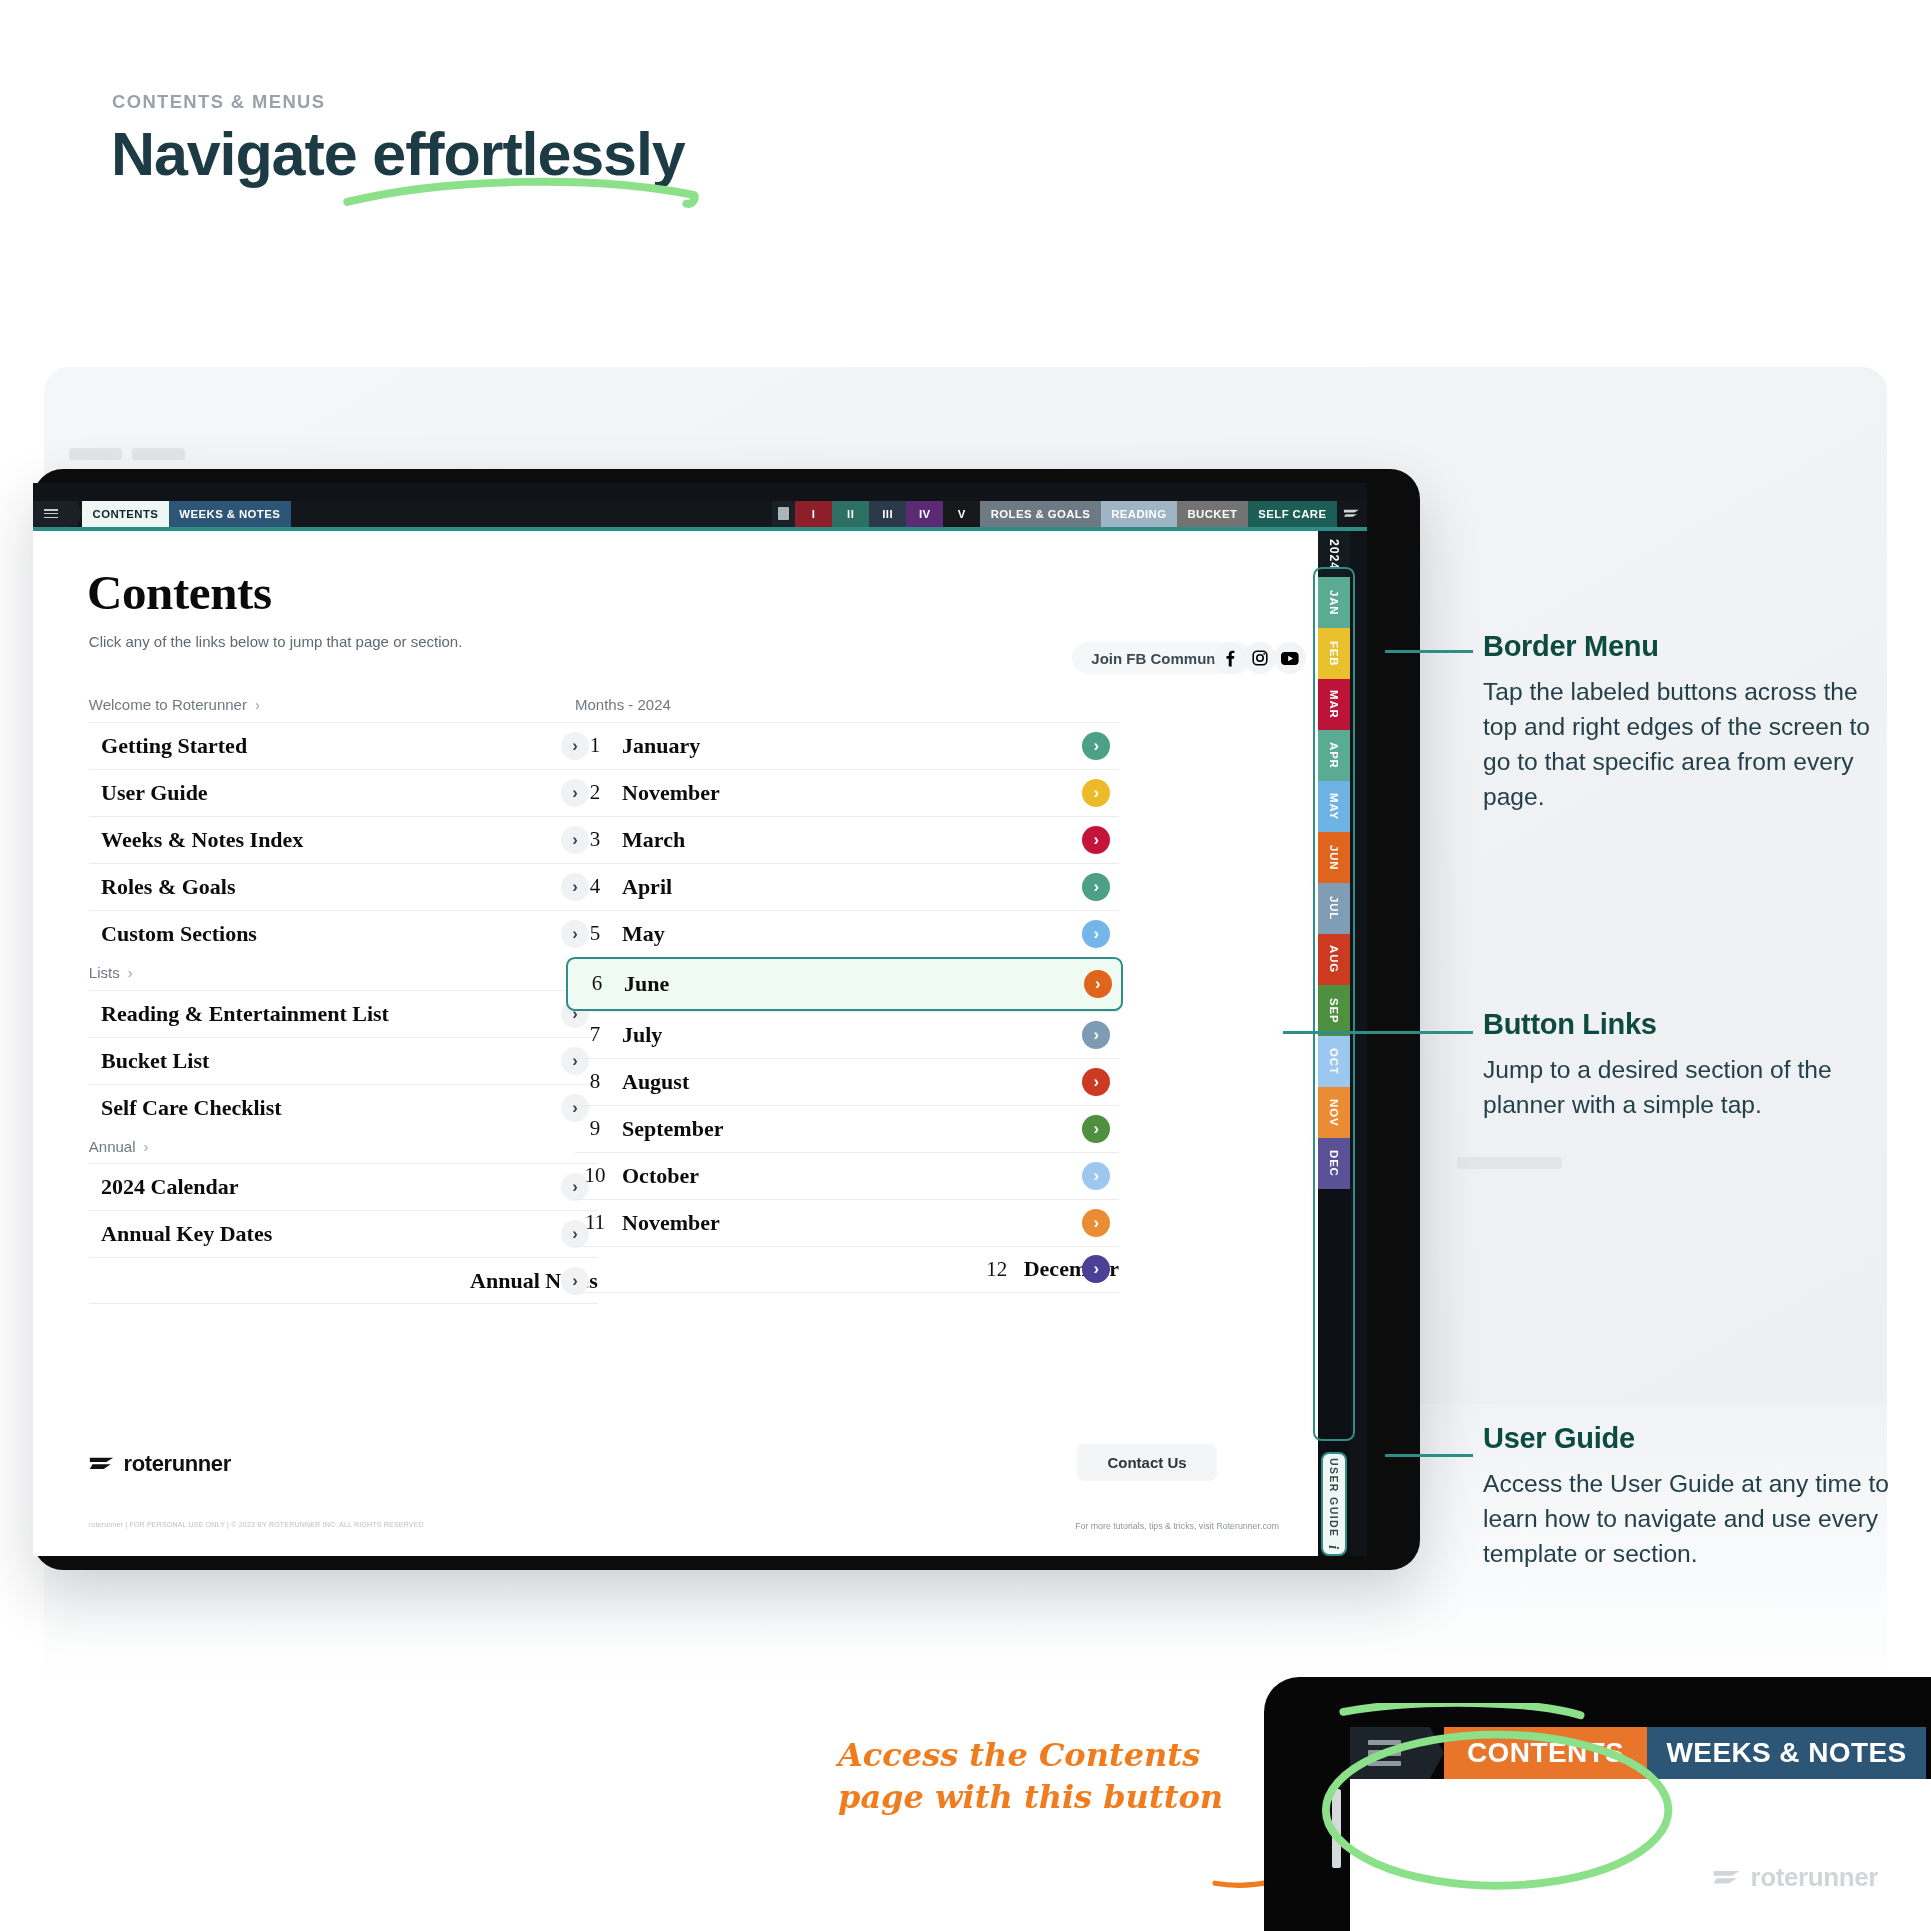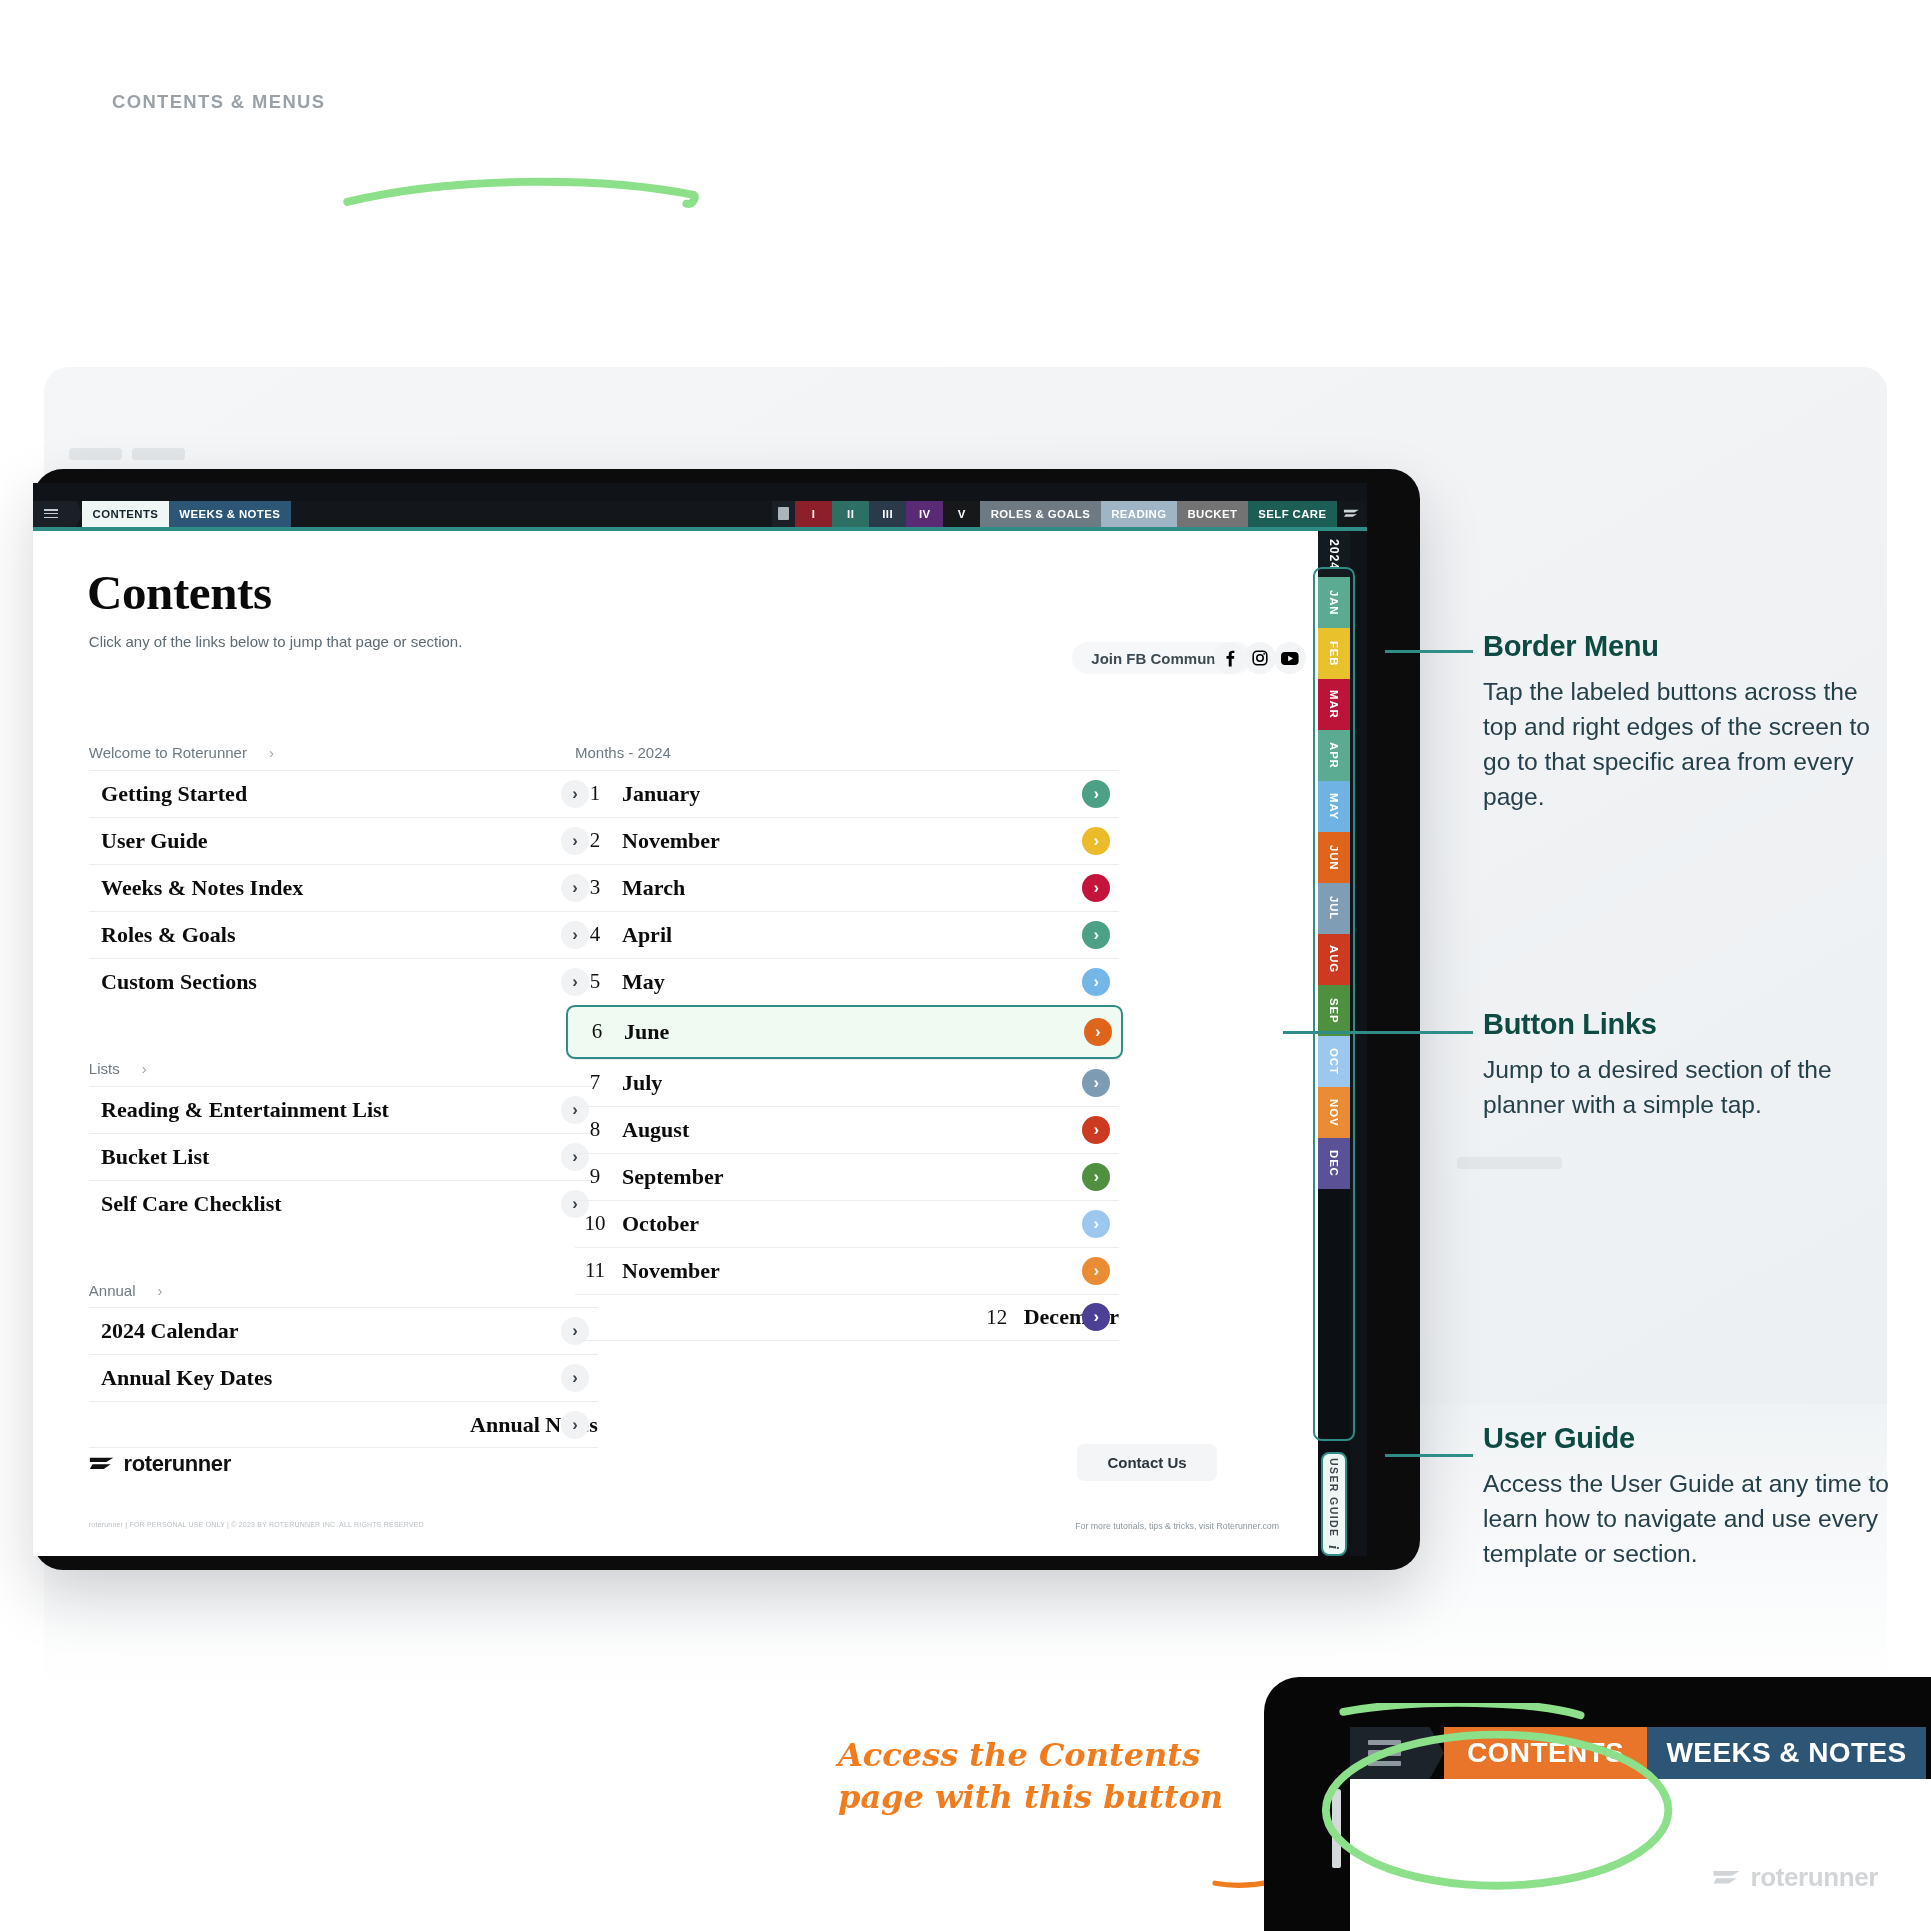--- a/index.html
+++ b/index.html
@@ -93,21 +93,21 @@
     background:#f6f7f9; border-radius:16px; display:flex; align-items:center;
     font-size:15px; font-weight:700; color:#3c4a53;
   }
   .soc { position:absolute; top:111px; width:32px; height:32px; border-radius:50%; background:#f3f4f6;
          display:flex; align-items:center; justify-content:center; }
   .soc.fb { left:1127px; } .soc.ig { left:1157px; } .soc.yt { left:1187px; }
 
   .col-left { position:absolute; left:1.8px; top:158px; width:509px; }
   .col-right { position:absolute; left:488px; top:158px; width:544px; }
 
-  .group-head { font-size:15px; color:#6e7a83; padding:7px 0 8.8px 0; display:flex; align-items:center; gap:22px;margin-top:48px; }
+  .group-head { font-size:15px; color:#6e7a83; padding:7px 0 8.8px 0; display:flex; align-items:center; gap:8px; }
   .group-head .car { color:#9aa5ad; font-size:15px; }
   .row {
     height:47px; display:flex; align-items:center;
     border-top:0.9px solid #ececec; position:relative;
   }
   .row:last-child { border-bottom:0.9px solid #ececec;justify-content:flex-end; }
   .row .idx { font-family:"Liberation Serif", serif; font-size:21px; color:#111; width:40px; text-align:center; }
   .row .label { font-family:"Liberation Serif", serif; font-size:22px; font-weight:700; color:#0c0c0c; padding-left:12.3px; }
   .row .chev {
     position:absolute; right:8.8px; width:28px; height:28px; border-radius:50%;
@@ -193,20 +193,21 @@
   .ins-vol { position:absolute; left:68px; top:112px; width:8.8px; height:79px; background:#d6d9db; border-radius:2.6px;}
   .inset-logo { position:absolute; right:53px; bottom:39px; display:flex; align-items:center; gap:8.8px; opacity:.45; }
   .inset-logo .txt { font-size:26px; font-weight:700; color:#9aa3a9; letter-spacing:-0.4px; }
 </style>
 </head>
 <body>
 
 <div class="page">
 
   <div class="eyebrow">CONTENTS &amp; MENUS</div>
+  <div class="headline">Navigate effortlessly</div>
   <svg class="underline-swoosh" viewBox="0 0 420 50">
     <path d="M6,34 C120,6 290,4 400,26 C404,27 400,38 392,36" fill="none" stroke="#8de08a" stroke-width="9" stroke-linecap="round"></path>
   </svg>
 
   <div class="stage">
     <div class="stage-chip" style="left:24.6px;  top:81px; width:53px;"></div>
     <div class="stage-chip" style="left:88px; top:81px; width:53px;"></div>
     <div class="stage-chip" style="left:1413px; top:790px; width:105px;"></div>
   </div>
   <div class="stage-fade"></div>

